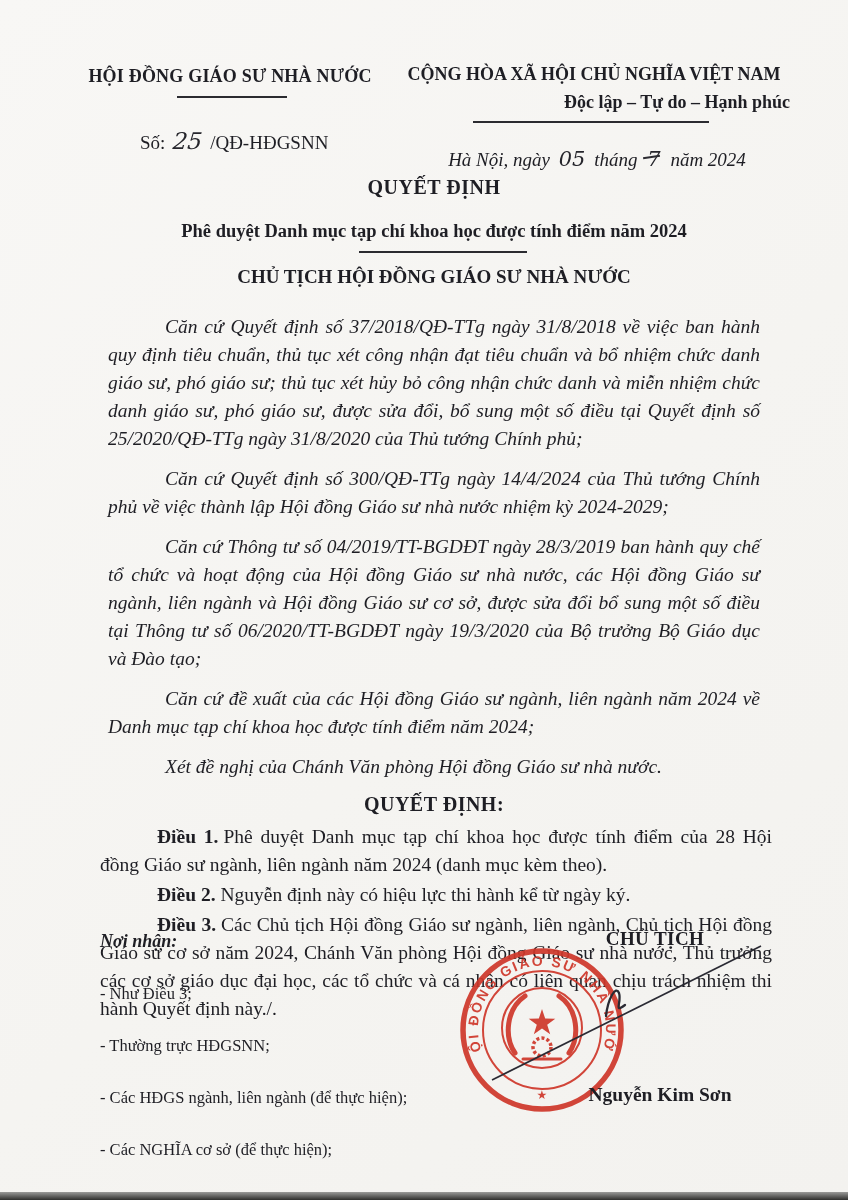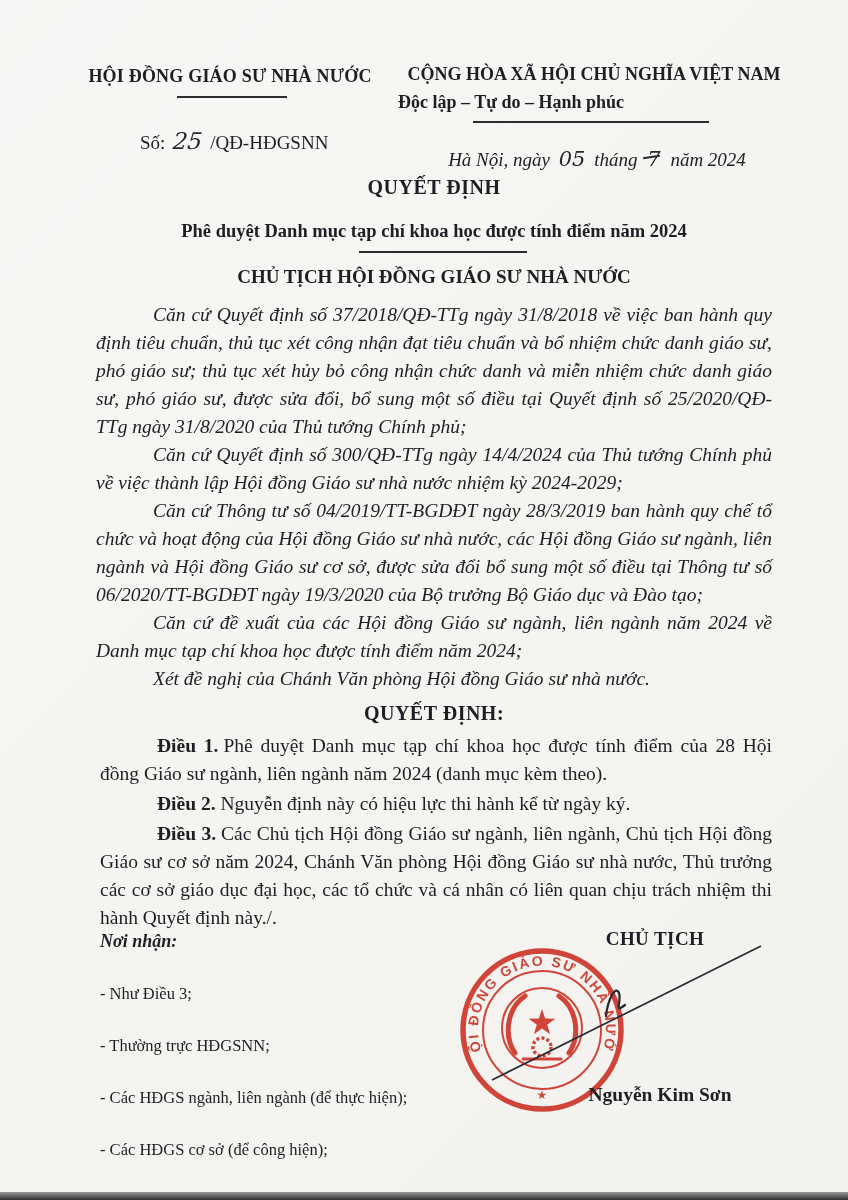--- a/index.html
+++ b/index.html
@@ -13,39 +13,39 @@
     color:#1e1e24;
     overflow:hidden;
   }
   .abs { position:absolute; }
   .rule { position:absolute; height:1.6px; background:#2b2b30; }
 
   
   .org-name { top:66px; left:70px; width:320px; font-size:18px; font-weight:bold; text-align:center; letter-spacing:.2px; }
   .org-rule { top:96px; left:177px; width:110px; }
   .country-name { top:64px; left:398px; width:392px; font-size:18px; font-weight:bold; text-align:center; }
-  .motto { top:92px; left:398px; width:392px; font-size:18px; font-weight:bold; text-align:left; }
+  .motto { top:92px; left:398px; width:392px; font-size:18px; font-weight:bold; text-align:right; }
   .motto-rule { top:121px; left:473px; width:236px; }
   .doc-number { top:128px; left:140px; font-size:19px; }
   .hw { font-family:"DejaVu Serif",serif; font-style:italic; color:#26262c; }
   .hw-no { font-size:23px; display:inline-block; transform:skewX(-6deg); margin:0 3px; }
   .hw-day { font-size:21px; margin:16px 4px; }
   .hw-month { font-size:21px; margin:0 5px; position:relative; display:inline-block; }
   .hw-month::after { content:""; position:absolute; left:-4px; top:9px; width:17px; height:1.7px; background:#2c2c32; transform:rotate(-9deg); }
   .date-line { top:147px; left:432px; width:330px; font-size:19px; font-style:italic; text-align:center; }
 
   
   .doc-type { top:176px; left:96px; width:676px; font-size:20px; font-weight:bold; text-align:center; letter-spacing:.5px; }
   .subject { top:221px; left:96px; width:676px; font-size:18.5px; font-weight:bold; text-align:center; }
   .subject-rule { top:251px; left:359px; width:168px; }
   .issuer { top:266px; left:96px; width:676px; font-size:19px; font-weight:bold; text-align:center; }
 
   
   .body-col { top:301px; left:96px; width:676px; }
-  .body-col p { margin:0; font-size:19.5px; line-height:28px; text-align:justify; text-indent:57px; }
+  .body-col p { margin:12px; font-size:19.5px; line-height:28px; text-align:justify; text-indent:57px; }
   .preamble p { font-style:italic; }
   .decision-heading { font-size:20px; font-weight:bold; text-align:center; margin:9px 0 7px 0; letter-spacing:.5px; }
   .articles p { margin:2px 0 0 4px; }
   .art-label { font-weight:bold; padding-right:5px; }
 
   
   .recipients { top:931px; left:100px; width:360px; }
   .recipients-label { font-size:18px; font-weight:bold; font-style:italic; margin-bottom:9px; }
   .recipients ul { list-style:none; margin:0; padding:0; }
   .recipients li { font-size:16.5px; line-height:20px;margin-top:32px; }
@@ -105,21 +105,21 @@
       <p><span class="art-label">Điều 3.</span><span>Các Chủ tịch Hội đồng Giáo sư ngành, liên ngành, Chủ tịch Hội đồng Giáo sư cơ sở năm 2024, Chánh Văn phòng Hội đồng Giáo sư nhà nước, Thủ trưởng các cơ sở giáo dục đại học, các tổ chức và cá nhân có liên quan chịu trách nhiệm thi hành Quyết định này./.</span></p>
     </div>
   </div>
 
   <div class="abs recipients">
     <div class="recipients-label">Nơi nhận:</div>
     <ul>
       <li>- Như Điều 3;</li>
       <li>- Thường trực HĐGSNN;</li>
       <li>- Các HĐGS ngành, liên ngành (để thực hiện);</li>
-      <li>- Các HĐGS cơ sở (để công hiện);</li>
+      <li>- Các NGHĨA cơ sở (để thực hiện);</li>
       <li>- Lưu: VP.</li>
     </ul>
   </div>
 
   <div class="abs signer-title">CHỦ TỊCH</div>
 
   <svg class="abs stamp" viewBox="0 0 166 166" xmlns="http://www.w3.org/2000/svg">
     <g fill="none" stroke="#cf372a">
       <circle cx="83" cy="83" r="79" stroke-width="5.5"></circle>
       <circle cx="83" cy="83" r="59" stroke-width="2"></circle>

